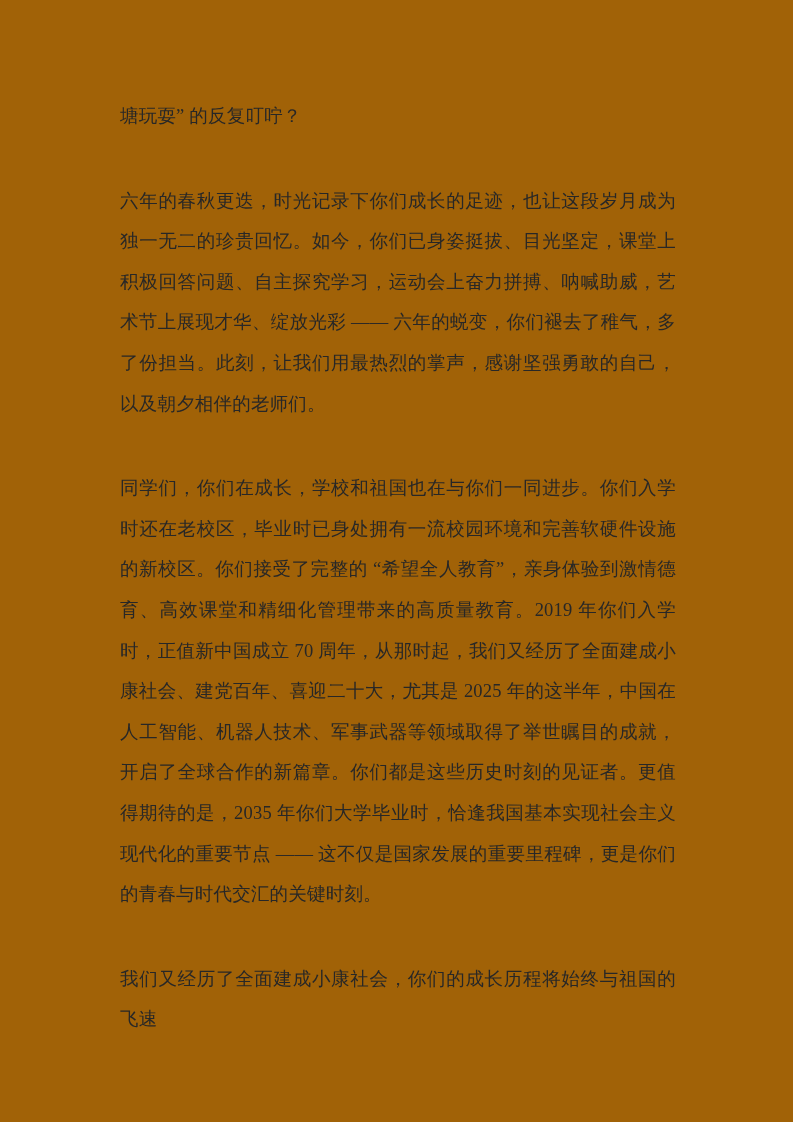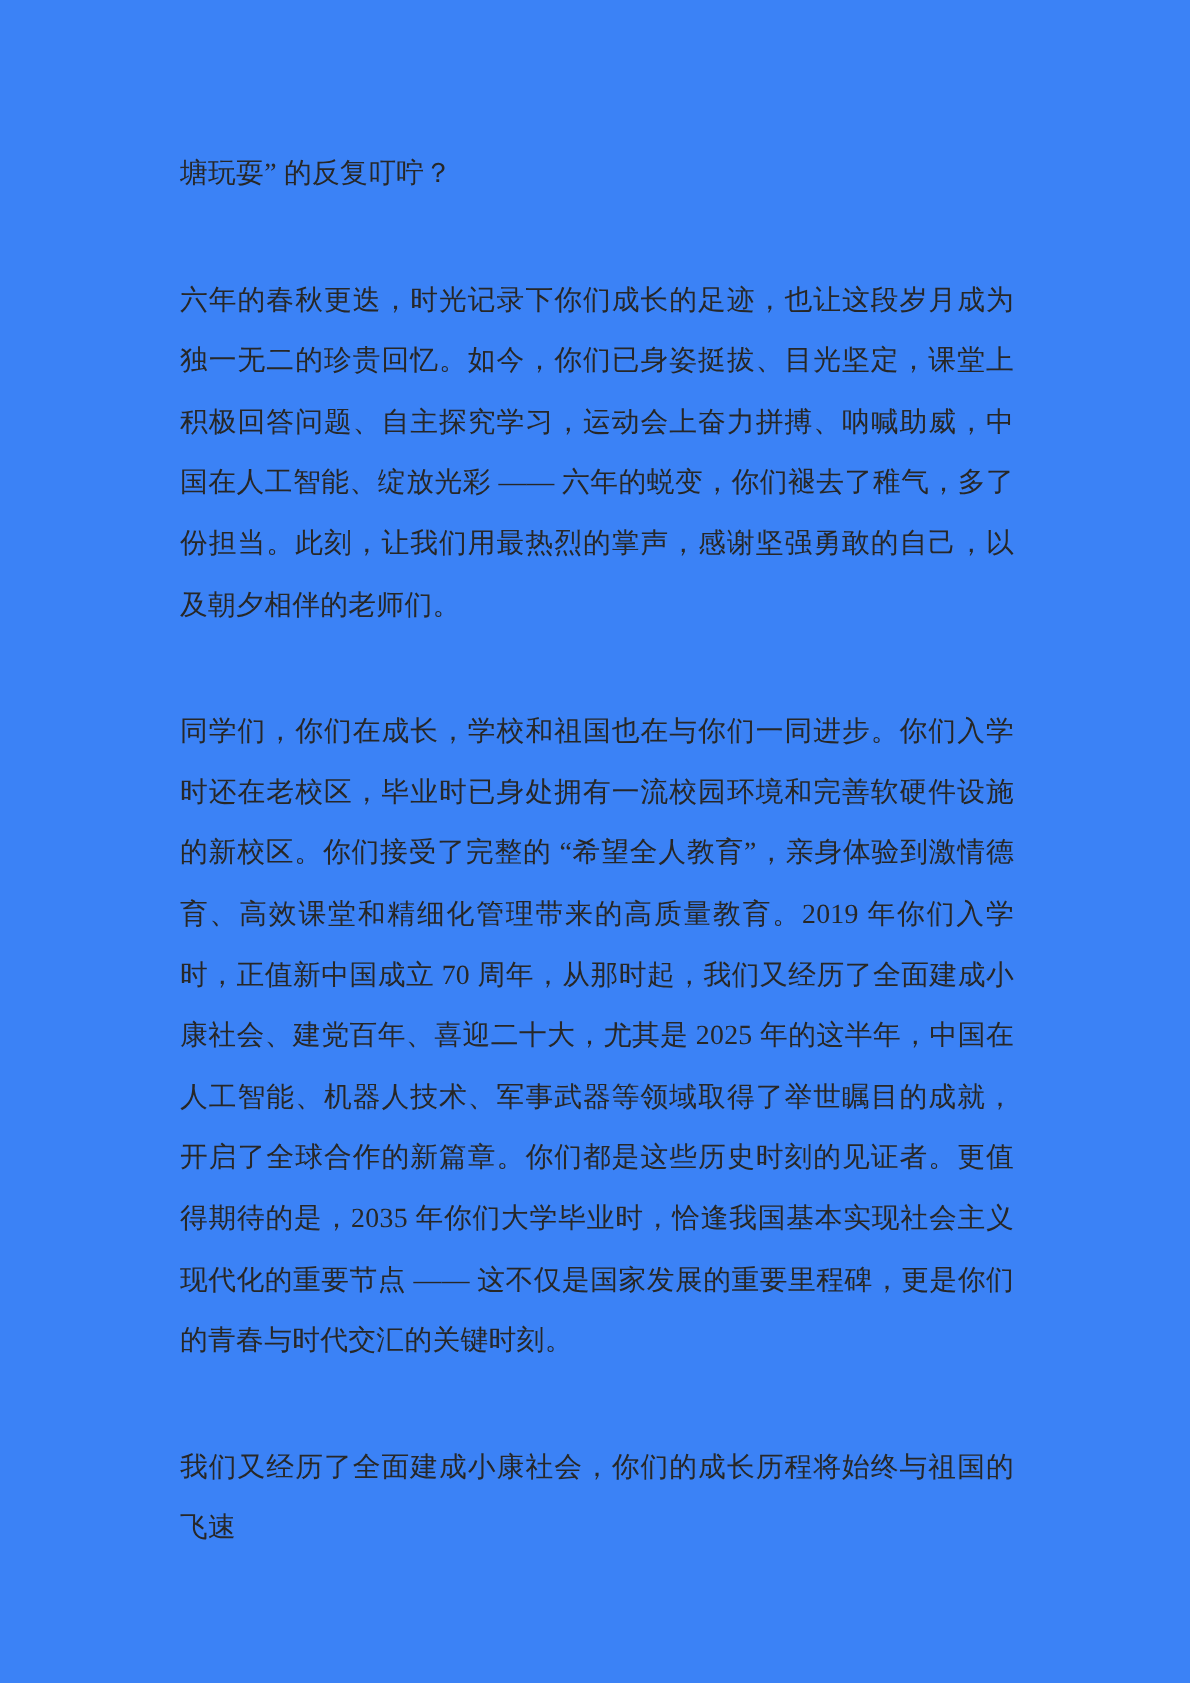--- a/index.html
+++ b/index.html
@@ -4,21 +4,21 @@
 <style>
   html, body {
     margin: 0;
     padding: 0;
     background: #ffffff;
   }
   .page {
     position: relative;
     width: 793px;
     height: 1122px;
-    background: #3b82f6;
+    background: #a16207;
     overflow: hidden;
   }
   .body-text {
     position: absolute;
     left: 120px;
     top: 96px;
     width: 556px;
     font-family: "Liberation Serif", "DejaVu Serif", serif;
     font-size: 18.5px;
     line-height: 40.6px;
@@ -34,17 +34,17 @@
   .para:last-child {
     margin-bottom: 0;
   }
 </style>
 </head>
 <body>
 
 <div class="page">
   <div class="body-text">
     <p class="para">塘玩耍” 的反复叮咛？</p>
-    <p class="para">六年的春秋更迭，时光记录下你们成长的足迹，也让这段岁月成为独一无二的珍贵回忆。如今，你们已身姿挺拔、目光坚定，课堂上积极回答问题、自主探究学习，运动会上奋力拼搏、呐喊助威，中国在人工智能、绽放光彩 —— 六年的蜕变，你们褪去了稚气，多了份担当。此刻，让我们用最热烈的掌声，感谢坚强勇敢的自己，以及朝夕相伴的老师们。</p>
+    <p class="para">六年的春秋更迭，时光记录下你们成长的足迹，也让这段岁月成为独一无二的珍贵回忆。如今，你们已身姿挺拔、目光坚定，课堂上积极回答问题、自主探究学习，运动会上奋力拼搏、呐喊助威，艺术节上展现才华、绽放光彩 —— 六年的蜕变，你们褪去了稚气，多了份担当。此刻，让我们用最热烈的掌声，感谢坚强勇敢的自己，以及朝夕相伴的老师们。</p>
     <p class="para">同学们，你们在成长，学校和祖国也在与你们一同进步。你们入学时还在老校区，毕业时已身处拥有一流校园环境和完善软硬件设施的新校区。你们接受了完整的 “希望全人教育”，亲身体验到激情德育、高效课堂和精细化管理带来的高质量教育。2019 年你们入学时，正值新中国成立 70 周年，从那时起，我们又经历了全面建成小康社会、建党百年、喜迎二十大，尤其是 2025 年的这半年，中国在人工智能、机器人技术、军事武器等领域取得了举世瞩目的成就，开启了全球合作的新篇章。你们都是这些历史时刻的见证者。更值得期待的是，2035 年你们大学毕业时，恰逢我国基本实现社会主义现代化的重要节点 —— 这不仅是国家发展的重要里程碑，更是你们的青春与时代交汇的关键时刻。</p>
     <p class="para">我们又经历了全面建成小康社会，你们的成长历程将始终与祖国的飞速</p>
   </div>
 </div>
 
 </body></html>

